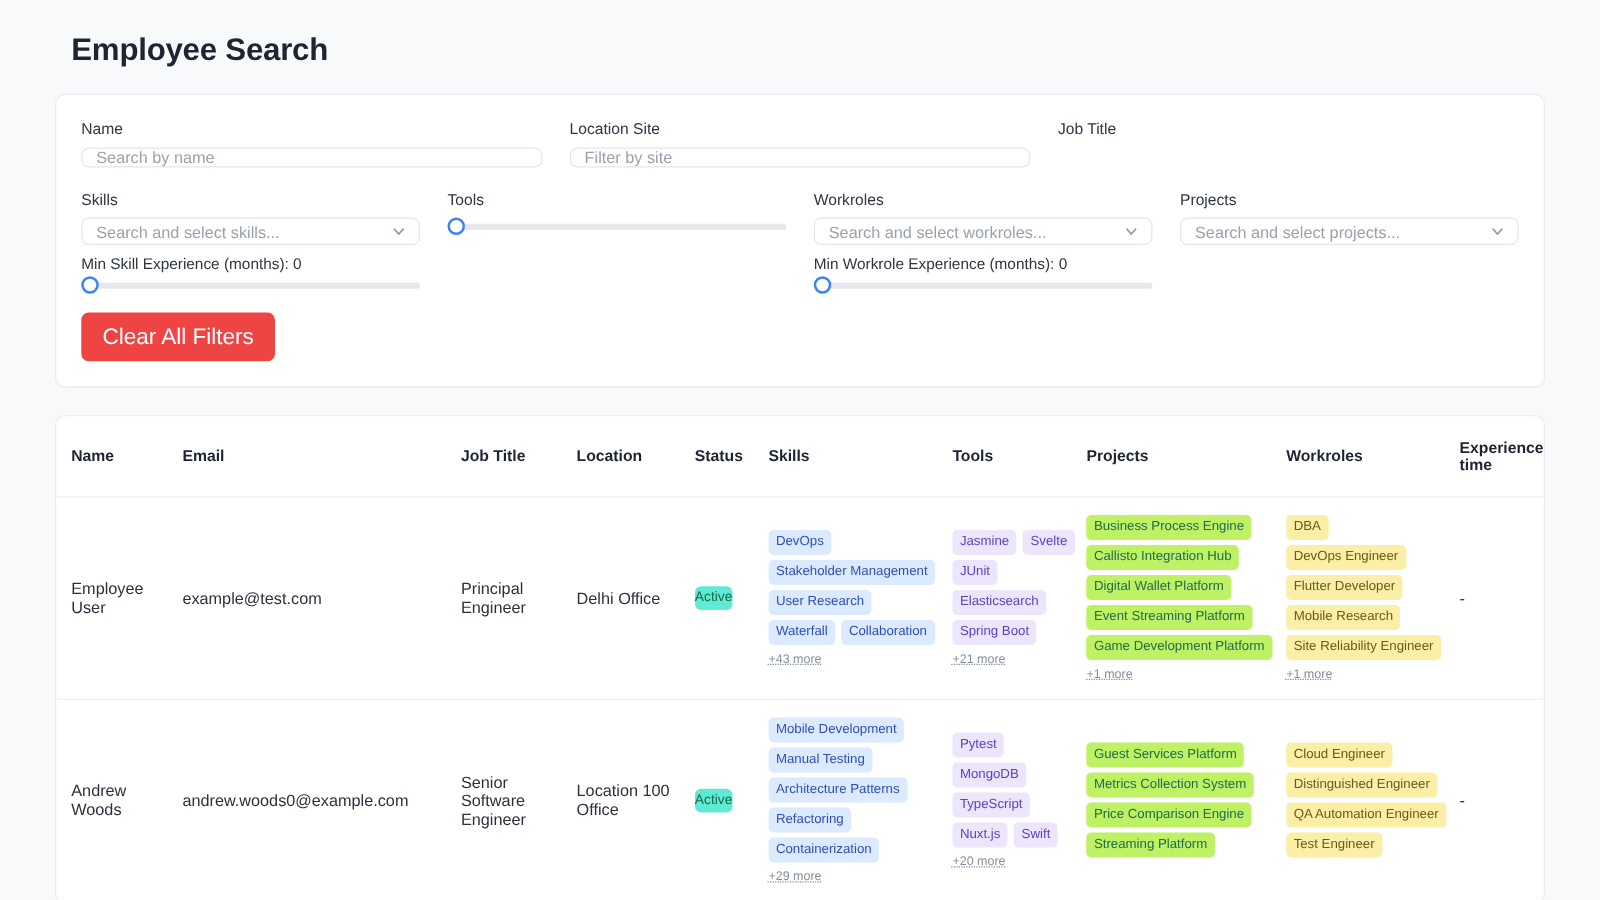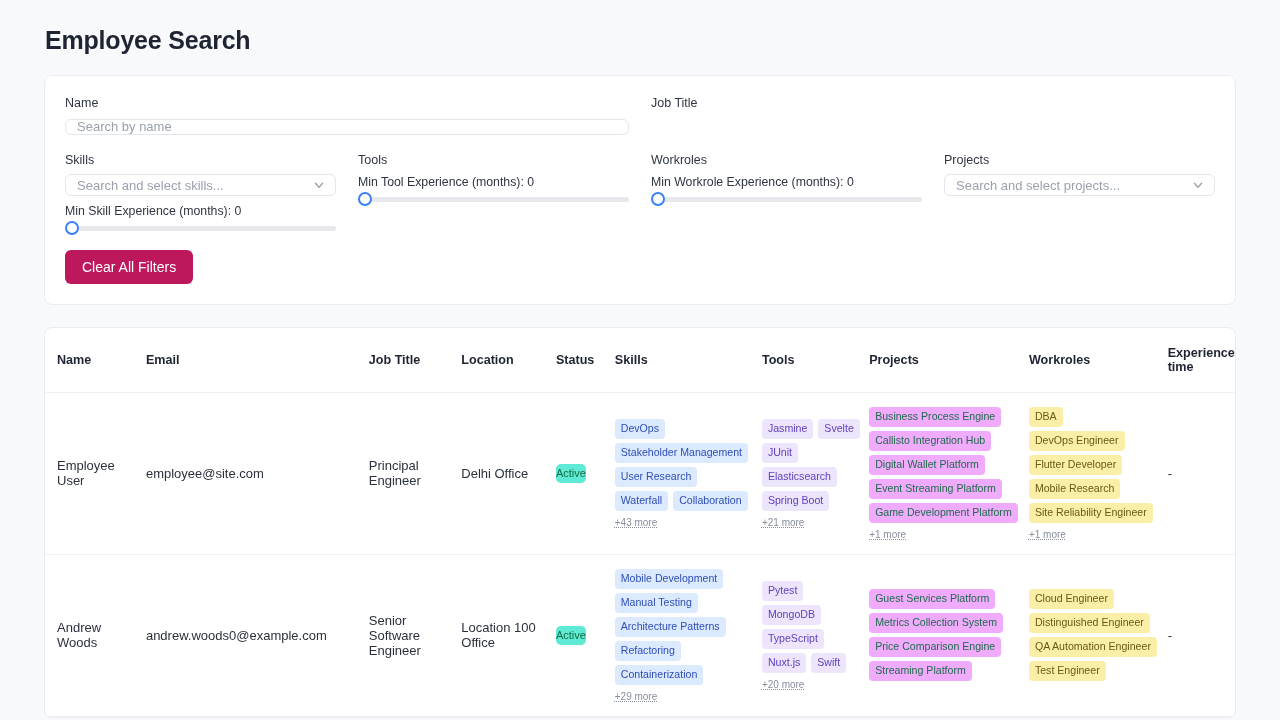--- a/index.html
+++ b/index.html
@@ -12,21 +12,21 @@
     font-family: "Liberation Sans", sans-serif;
     color: #1f2937;
   }
   .page { padding: 0 44px; }
   .page-title {
     font-size: 25px;
     font-weight: bold;
     color: #1f2433;
     letter-spacing: -0.2px;
     padding-top: 26px;
-    margin: 0 0 20px 1px;
+    margin: 0 0 20px 13px;
   }
 
   
   .filter-card {
     background: #ffffff;
     border: 1px solid #e9ecf1;
     border-radius: 8px;
     padding: 20px;
     margin-bottom: 22px;
   }
@@ -99,26 +99,26 @@
     position: absolute;
     top: 0; left: 0;
     width: 14px; height: 14px;
     border-radius: 50%;
     background: #ffffff;
     border: 2px solid #3b82f6;
     cursor: pointer;
   }
   .clear-btn {
     margin-top: 15px;
-    background: #be185d;
+    background: #ef4444;
     color: #ffffff;
     border: none;
     border-radius: 6px;
     padding: 9px 17px;
-    font-size: 14px;
+    font-size: 18px;
     font-family: "Liberation Sans", sans-serif;
     cursor: pointer;
   }
 
   
   .table-card {
     background: #ffffff;
     border: 1px solid #e9ecf1;
     border-radius: 8px;
     overflow: hidden;
@@ -174,21 +174,21 @@
   }
   .tag {
     display: inline-block;
     font-size: 10.6px;
     line-height: 1.32;
     border-radius: 4px;
     padding: 3px 6px;
   }
   .tag.skill   { background: #dbeafe; color: #2f4fb5; }
   .tag.tool    { background: #ece5fb; color: #5e3fbe; }
-  .tag.project { background: #f0abfc; color: #1f6b4a; }
+  .tag.project { background: #bef264; color: #1f6b4a; }
   .tag.work    { background: #fbeea6; color: #6b5a15; }
   .more-link {
     display: block;
     margin-top: 6px;
     font-size: 10px;
     color: #868e9c;
     text-decoration: underline;
     text-decoration-style: dotted;
     cursor: pointer;
   }
@@ -202,20 +202,24 @@
   <h1 class="page-title">Employee Search</h1>
 
   <div class="filter-card">
 
     <div class="filter-row row-1">
       <div class="fg">
         <label class="fg-label">Name</label>
         <input class="text-input" type="text" placeholder="Search by name" style="">
       </div>
       <div class="fg">
+        <label class="fg-label">Location Site</label>
+        <input class="text-input" type="text" placeholder="Filter by site" style="">
+      </div>
+      <div class="fg">
         <label class="fg-label">Job Title</label>
       </div>
     </div>
 
     <div class="filter-row row-2">
 
       <div class="fg">
         <label class="fg-label">Skills</label>
         <div class="select-wrap">
           <div class="select-box">Search and select skills...</div>
@@ -228,29 +232,36 @@
         <label class="slider-label">Min Skill Experience (months): 0</label>
         <div class="slider">
           <div class="slider-track"></div>
           <div class="slider-thumb"></div>
         </div>
         <button class="clear-btn">Clear All Filters</button>
       </div>
 
       <div class="fg">
         <label class="fg-label">Tools</label>
-        <label class="slider-label">Min Tool Experience (months): 0</label>
         <div class="slider">
           <div class="slider-track"></div>
           <div class="slider-thumb"></div>
         </div>
       </div>
 
       <div class="fg">
         <label class="fg-label">Workroles</label>
+        <div class="select-wrap">
+          <div class="select-box">Search and select workroles...</div>
+          <span class="chev">
+            <svg width="14" height="14" viewBox="0 0 24 24" fill="none" stroke="#98a0ad" stroke-width="2.4" stroke-linecap="round" stroke-linejoin="round">
+                <polyline points="6 9 12 16 18 9"></polyline>
+              </svg>
+          </span>
+        </div>
         <label class="slider-label">Min Workrole Experience (months): 0</label>
         <div class="slider">
           <div class="slider-track"></div>
           <div class="slider-thumb"></div>
         </div>
       </div>
 
       <div class="fg">
         <label class="fg-label">Projects</label>
         <div class="select-wrap">
@@ -290,21 +301,21 @@
             <th>Skills</th>
             <th>Tools</th>
             <th>Projects</th>
             <th>Workroles</th>
             <th>Experience time</th>
           </tr>
       </thead>
       <tbody id="table-body">
           <tr>
             <td>Employee User</td>
-            <td>employee@site.com</td>
+            <td>example@test.com</td>
             <td>Principal Engineer</td>
             <td>Delhi Office</td>
             <td><span class="badge">Active</span></td>
             <td>
               <div class="tags">
                 <span class="tag skill">DevOps</span>
                 <span class="tag skill">Stakeholder Management</span>
                 <span class="tag skill">User Research</span>
                 <span class="tag skill">Waterfall</span>
                 <span class="tag skill">Collaboration</span>

